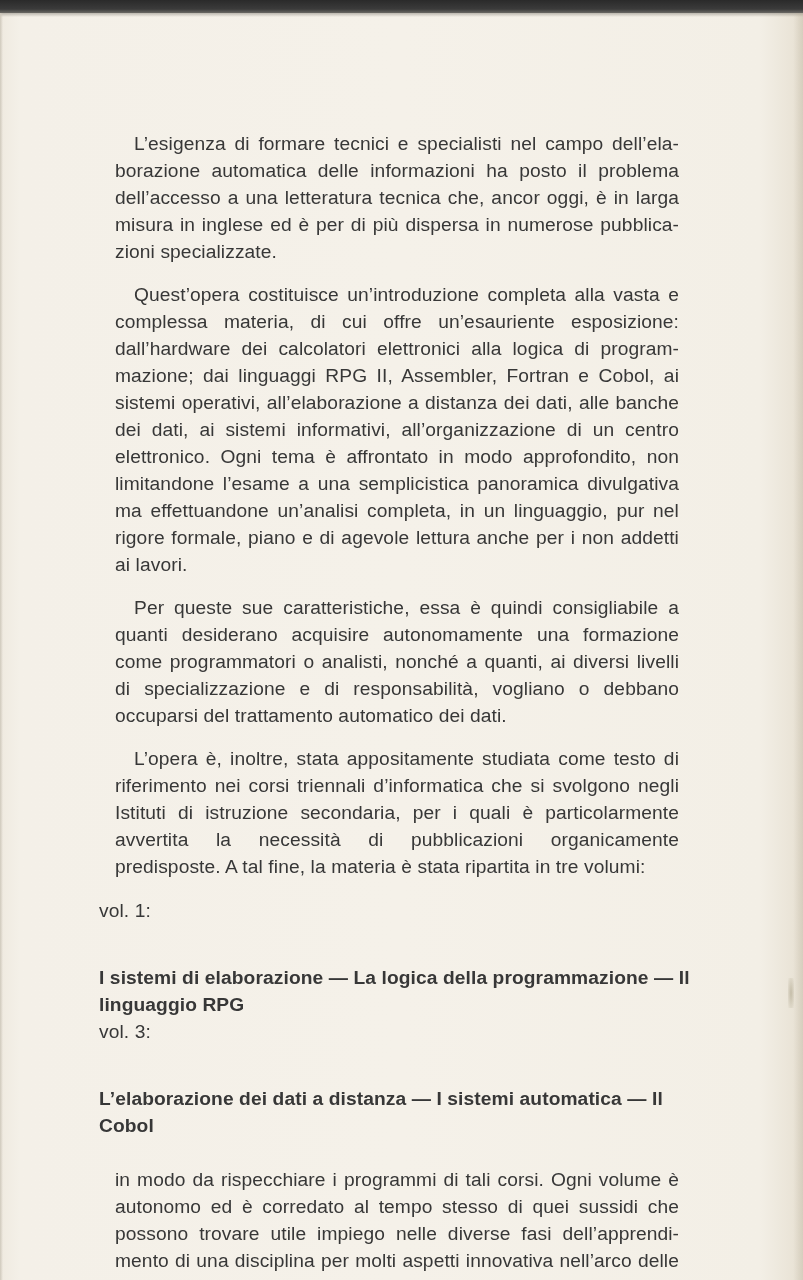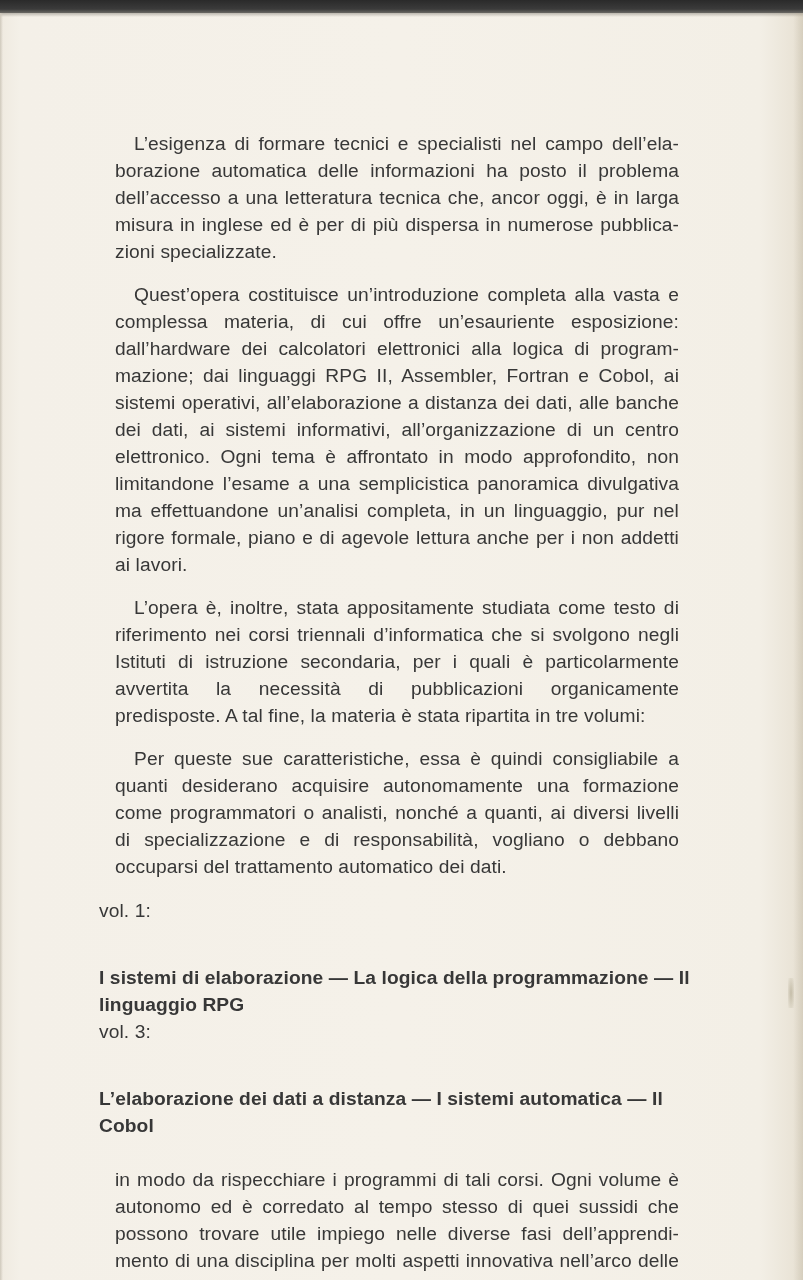--- a/index.html
+++ b/index.html
@@ -94,22 +94,22 @@
 <div class="scan">
   <div class="top-strip"></div>
   <div class="top-shadow"></div>
   <div class="left-edge"></div>
   <div class="right-edge"></div>
   <div class="stain"></div>
 
   <div class="text-block">
     <p class="para">L’esigenza di formare tecnici e specialisti nel campo dell’ela­borazione automatica delle informazioni ha posto il problema dell’accesso a una letteratura tecnica che, ancor oggi, è in larga misura in inglese ed è per di più dispersa in numerose pubblica­zioni specializzate.</p>
     <p class="para">Quest’opera costituisce un’introduzione completa alla vasta e complessa materia, di cui offre un’esauriente esposizione: dall’hardware dei calcolatori elettronici alla logica di program­mazione; dai linguaggi RPG II, Assembler, Fortran e Cobol, ai sistemi operativi, all’elaborazione a distanza dei dati, alle ban­che dei dati, ai sistemi informativi, all’organizzazione di un centro elettronico. Ogni tema è affrontato in modo approfon­dito, non limitandone l’esame a una semplicistica panoramica divulgativa ma effettuandone un’analisi completa, in un lin­guaggio, pur nel rigore formale, piano e di agevole lettura an­che per i non addetti ai lavori.</p>
+    <p class="para">Per queste sue caratteristiche, essa è quindi consigliabile a quanti desiderano acquisire autonomamente una formazione come programmatori o analisti, nonché a quanti, ai diversi livelli di specializzazione e di responsabilità, vogliano o debba­no occuparsi del trattamento automatico dei dati.</p>
     <p class="para">L’opera è, inoltre, stata appositamente studiata come testo di riferimento nei corsi triennali d’informatica che si svolgono negli Istituti di istruzione secondaria, per i quali è particolar­mente avvertita la necessità di pubblicazioni organicamente predisposte. A tal fine, la materia è stata ripartita in tre volu­mi:</p>
-    <p class="para">Per queste sue caratteristiche, essa è quindi consigliabile a quanti desiderano acquisire autonomamente una formazione come programmatori o analisti, nonché a quanti, ai diversi livelli di specializzazione e di responsabilità, vogliano o debba­no occuparsi del trattamento automatico dei dati.</p>
 
     <ul class="volumes">
       <li class="vol">
         <span class="vol-label">vol. 1:</span>
         <span class="vol-title">I sistemi di elaborazione — La logica della program­mazione — Il linguaggio RPG</span>
       </li>
       <li class="vol">
         <span class="vol-label">vol. 3:</span>
         <span class="vol-title">L’elaborazione dei dati a distanza — I sistemi automatica — Il Cobol</span>
       </li>

